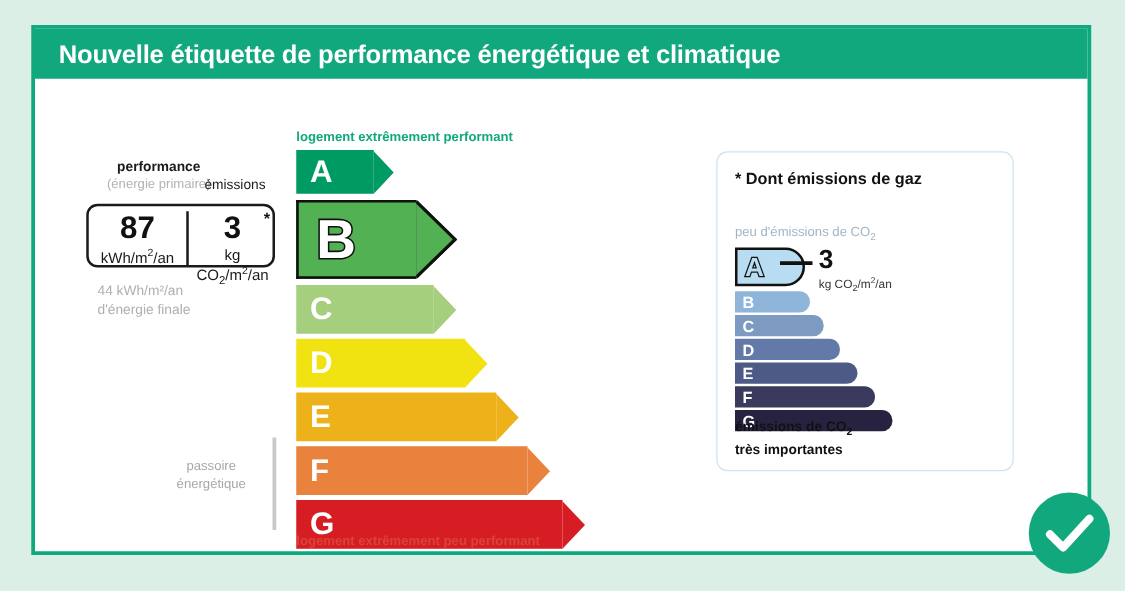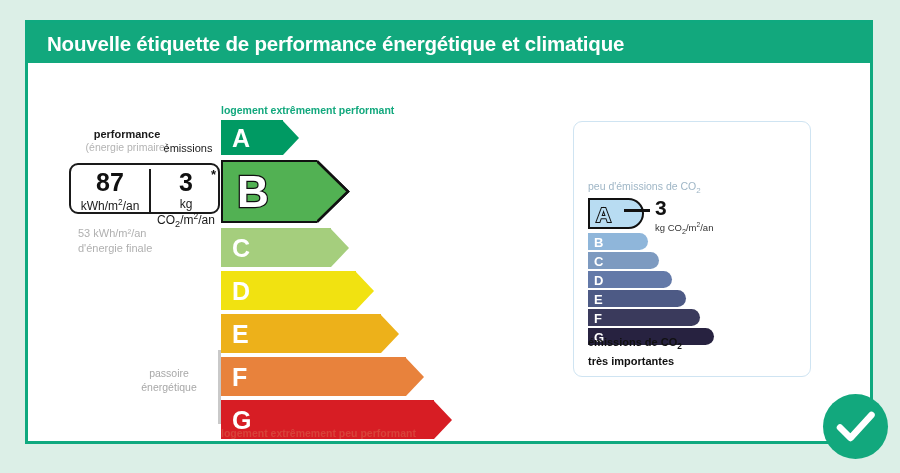--- a/index.html
+++ b/index.html
@@ -77,21 +77,21 @@
   }
   #passoire{
     position:absolute;left:96px;top:343px;width:90px;
     text-align:center;font-size:10.5px;color:#a8a8a8;line-height:14px;
   }
   #passoire-rule{
     position:absolute;left:190px;top:327px;width:3px;height:74px;background:#c9c9c9;
   }
 
   
-  #scale{position:absolute;left:0;top:0;width:100%;height:100%;}
+  #scale{position:absolute;left:16px;top:0;width:100%;height:100%;}
   .scale-cap{
     position:absolute;left:193px;
     font-size:10.5px;font-weight:bold;white-space:nowrap;
   }
   #cap-top{top:81px;color:#12a87d;}
   #cap-bottom{top:404px;color:#d8433a;}
 
   .ebar{
     position:absolute;left:193px;
     display:flex;align-items:center;
@@ -194,21 +194,21 @@
       <div class="vb-unit">kWh/m<sup style="font-size:70%">2</sup>/an</div>
     </div>
     <div class="vb-cell right">
       <div class="vb-star">*</div>
       <div class="vb-num">3</div>
       <div class="vb-unit">kg CO<sub>2</sub>/m<sup style="font-size:70%">2</sup>/an</div>
     </div>
   </div>
 
   <div id="finale">
-    <div>53 kWh/m²/an</div>
+    <div>44 kWh/m²/an</div>
     <div>d'énergie finale</div>
   </div>
 
   <div id="passoire">
     <div>passoire</div>
     <div>énergétique</div>
   </div>
   <div id="passoire-rule"></div>
 
   <div id="scale">
@@ -264,20 +264,21 @@
             <div style="width: 0px; height: 0px; border-style: solid; border-width: 19.5px 0px 19.5px 18px; border-color: transparent transparent transparent rgb(215, 29, 36);"></div>
             <div class="letter">G</div>
           </div>
         </div>
       </div>
     <div class="scale-cap" id="cap-bottom">logement extrêmement peu performant</div>
   </div>
 
   <div id="co2panel">
     <div id="co2title">
+      <div>* Dont émissions de gaz</div>
     </div>
     <div id="co2-cap-top">peu d'émissions de CO<sub>2</sub></div>
     <div id="cbars">
         <div class="cbar active" style="top: 76px; width: 56px; height: 31px; background: rgb(184, 220, 242);">
           <div class="cletter">A</div>
         </div>
         <div class="cbar" style="top: 111px; width: 60px; height: 17px; background: rgb(143, 182, 218);">
           <div class="cletter">B</div>
         </div>
         <div class="cbar" style="top: 130px; width: 71px; height: 17px; background: rgb(125, 154, 192);">

